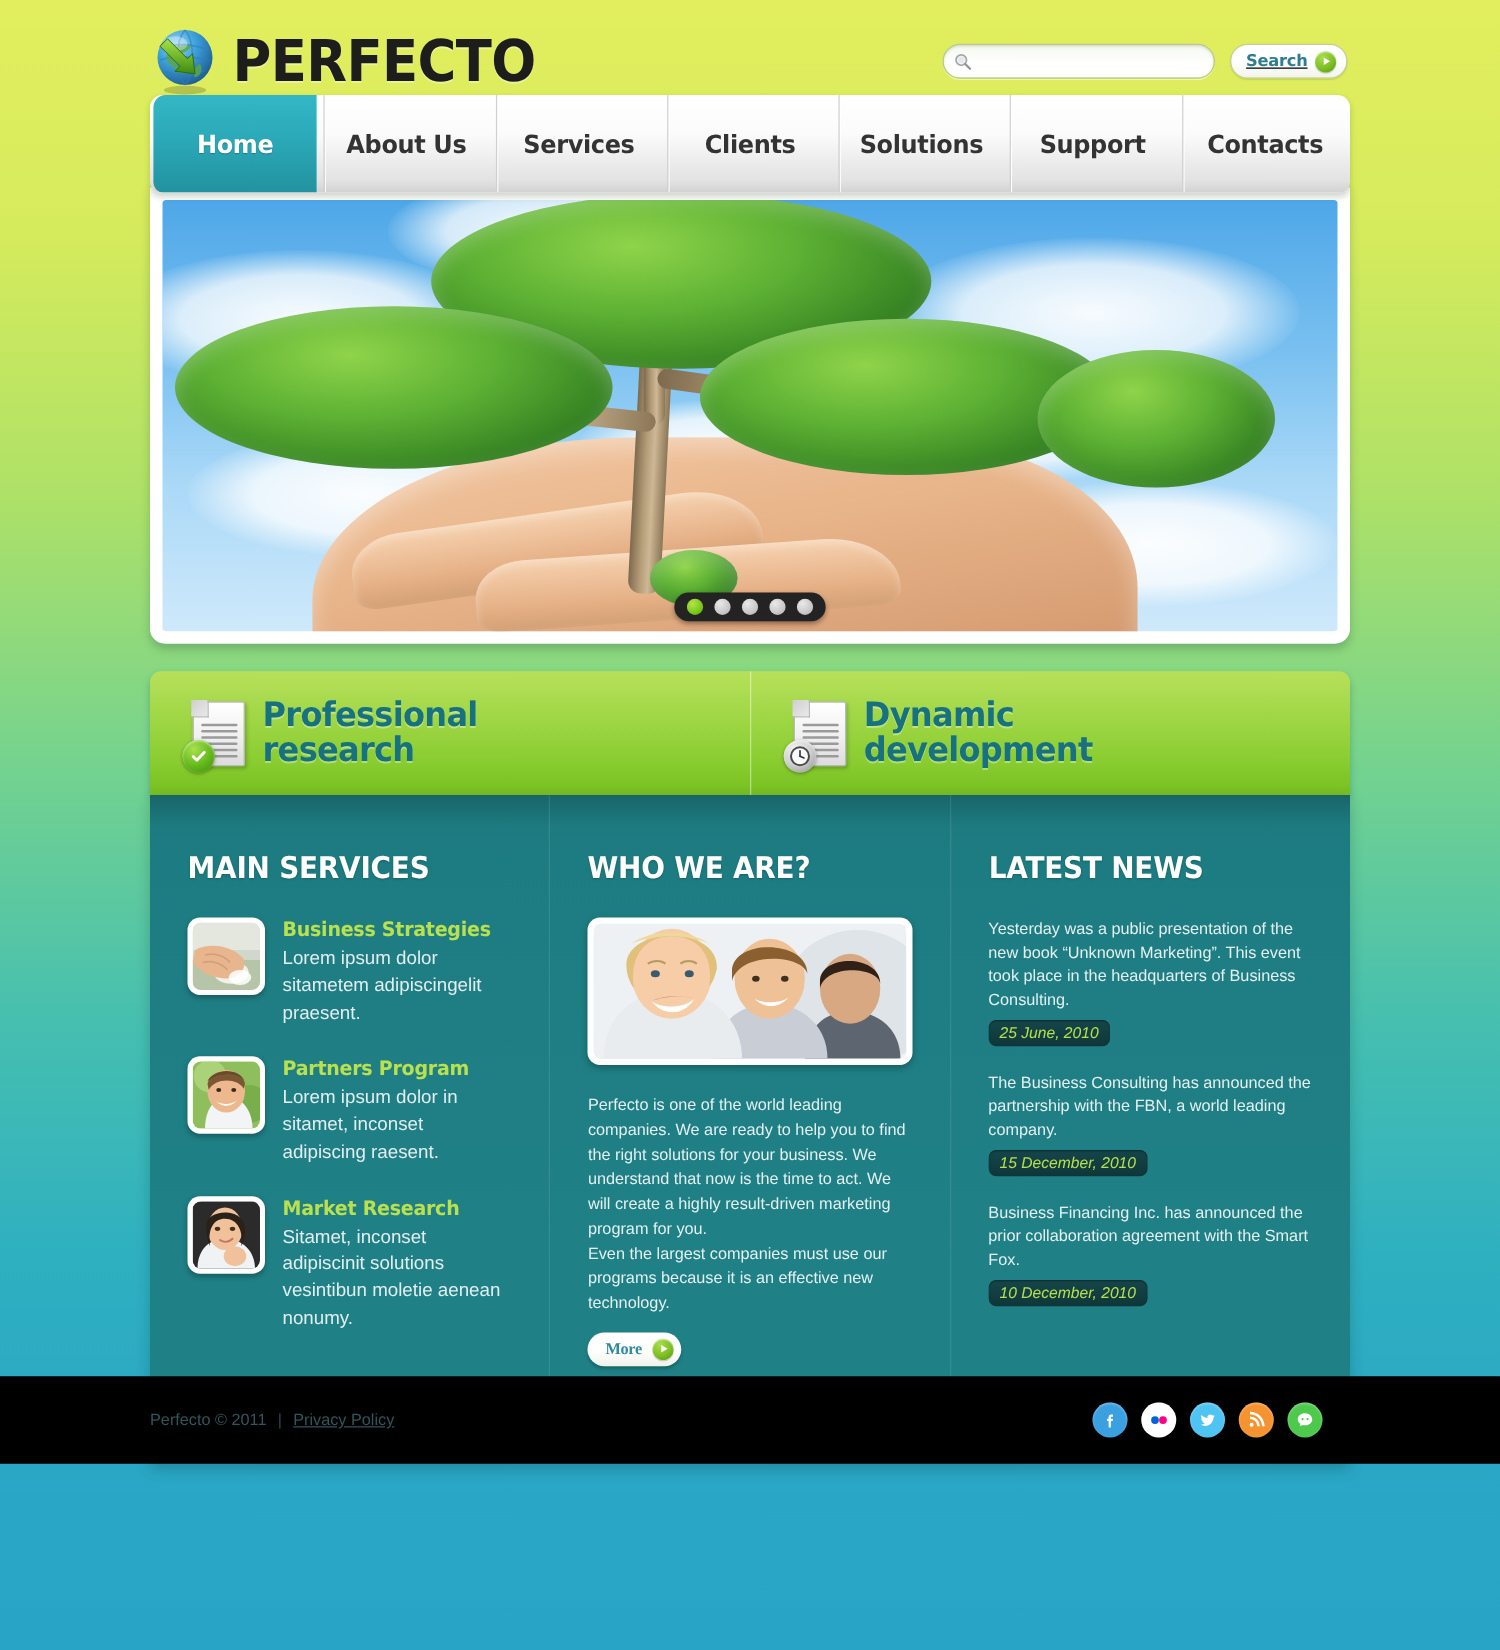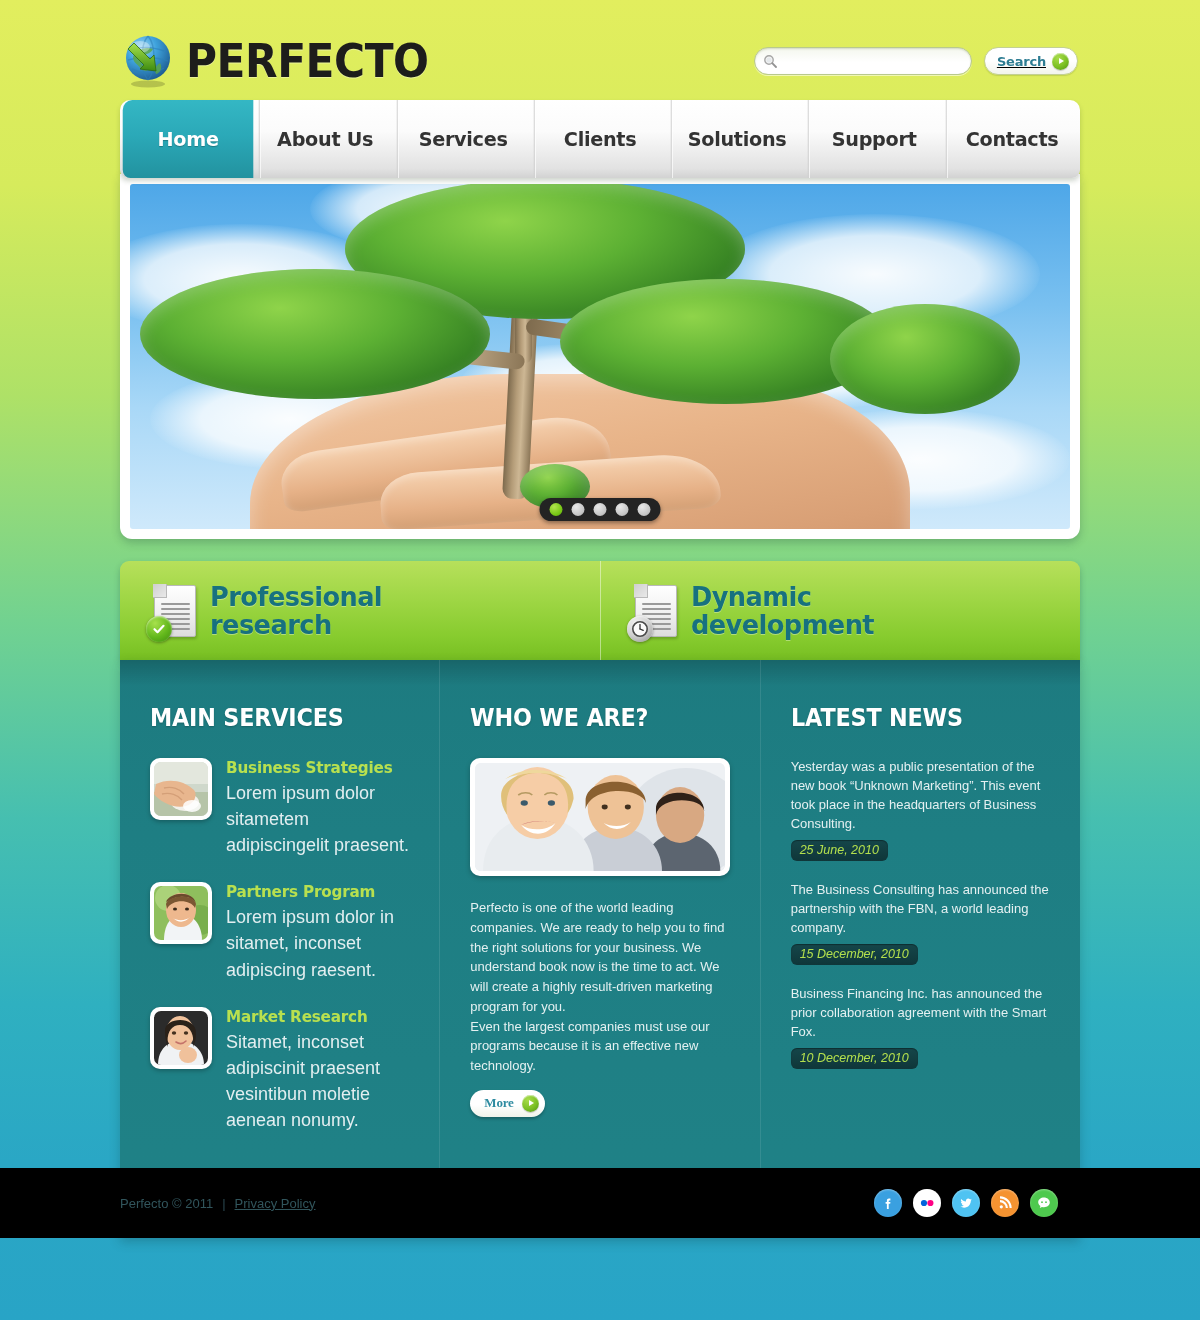--- a/index.html
+++ b/index.html
@@ -28,21 +28,21 @@
   }
 
   .wrap {
     width: 960px;
     margin: 0 auto;
     position: relative;
   }
 
   
   .header {
-    height: 100px;
+    height: 76px;
     display: flex;
     align-items: center;
     padding-top: 22px;
   }
 
   .logo {
     display: flex;
     align-items: center;
     gap: 10px;
     cursor: pointer;
@@ -403,21 +403,21 @@
     font-family: "DejaVu Sans", sans-serif;
     font-size: 16px;
     font-weight: bold;
     color: #b8e04f;
     margin-bottom: 3px;
     letter-spacing: -0.2px;
     transform: scaleX(0.95);
     transform-origin: left center;
   }
   .svc-desc {
-    font-size: 18px;
+    font-size: 15px;
     line-height: 1.45;
     color: #e2eef0;
   }
 
   
   .team-photo {
     width: 100%;
     height: 118px;
     background: #fff;
     border-radius: 10px;
@@ -748,21 +748,21 @@
                 <path d="M11 20 C10 6, 42 4, 42 22 C42 30, 40 34, 39 36 C41 24, 36 14, 26 14 C17 14, 12 22, 14 36 C12 32, 11 26, 11 20 Z" fill="#2a2119"></path>
                 <ellipse cx="20" cy="22" rx="2.2" ry="1.7" fill="#43301f"></ellipse>
                 <ellipse cx="32" cy="22" rx="2.2" ry="1.7" fill="#43301f"></ellipse>
                 <path d="M22 31 C25 33, 29 33, 32 30" stroke="#c4736a" stroke-width="1.6" fill="none" stroke-linecap="round"></path>
                 <ellipse cx="34" cy="44" rx="9" ry="8" fill="#f0c19b"></ellipse>
               </svg>
             </div>
           </div>
           <div>
             <div class="svc-name">Market Research</div>
-            <div class="svc-desc">Sitamet, inconset adipiscinit praesent vesintibun moletie aenean nonumy.</div>
+            <div class="svc-desc">Sitamet, inconset adipiscinit solutions vesintibun moletie aenean nonumy.</div>
           </div>
         </div>
 
         <div class="more-btn">
           <span class="more-label">More</span>
           <span class="arrow-circle"></span>
         </div>
       </div>
 
       <div class="col">
@@ -793,21 +793,21 @@
               <ellipse cx="76" cy="40" rx="3.6" ry="2.8" fill="#3b5a6b"></ellipse>
               <path d="M43 32 C47 29, 54 29, 57 32" stroke="#b59a62" stroke-width="1.6" fill="none"></path>
               <path d="M69 32 C72 29, 79 29, 82 32" stroke="#b59a62" stroke-width="1.6" fill="none"></path>
               <path d="M46 62 C55 74, 72 74, 80 60 C72 68, 54 68, 46 62 Z" fill="#ffffff"></path>
               <path d="M46 62 C55 58, 72 57, 80 60 C72 57, 54 57, 46 62 Z" fill="#cf7d78"></path>
             </svg>
           </div>
         </div>
 
         <div class="about-text">
-          <p>Perfecto is one of the world leading companies. We are ready to help you to find the right solutions for your business. We understand book now is the time to act. We will create a highly result-driven marketing program for you.</p>
+          <p>Perfecto is one of the world leading companies. We are ready to help you to find the right solutions for your business. We understand that now is the time to act. We will create a highly result-driven marketing program for you.</p>
           <p>Even the largest companies must use our programs because it is an effective new technology.</p>
         </div>
 
         <div class="more-btn">
           <span class="more-label">More</span>
           <span class="arrow-circle"></span>
         </div>
       </div>
 
       <div class="col">

